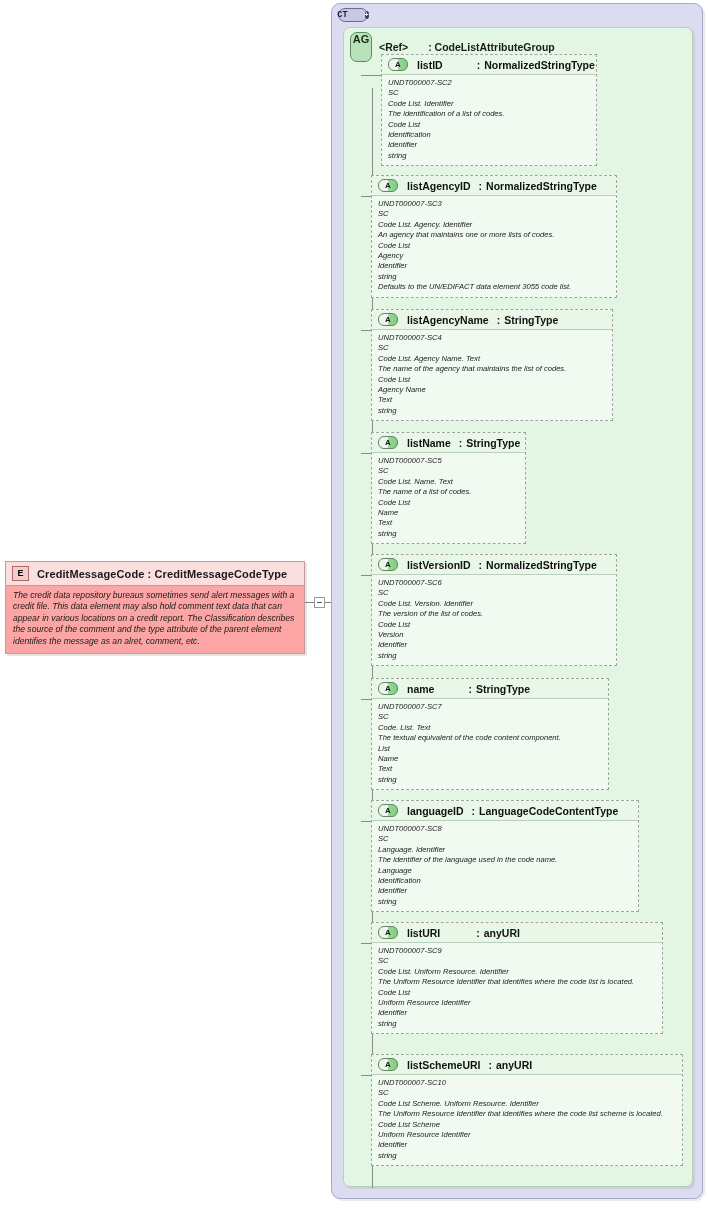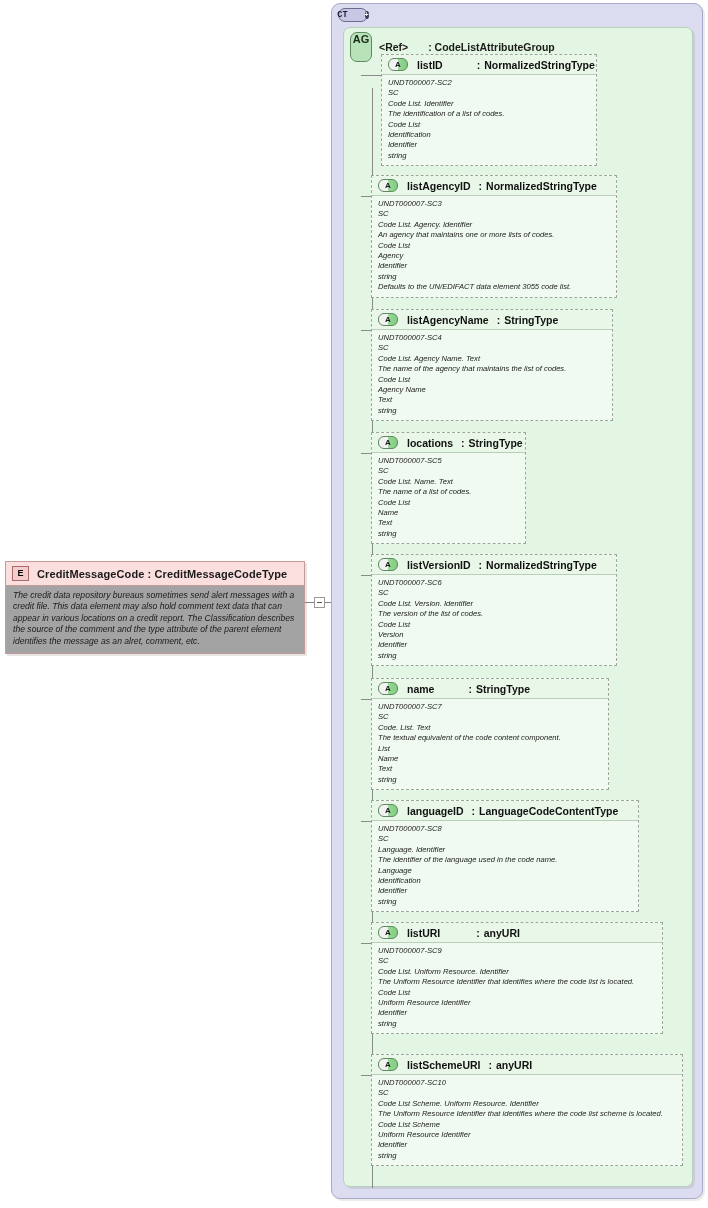--- a/index.html
+++ b/index.html
@@ -50,21 +50,21 @@
   #element-box .ebox-title {
     margin-left: 8px;
     font-size: 11px;
     font-weight: bold;
     color: #1a1a1a;
     letter-spacing: 0.1px;
     white-space: nowrap;
   }
   #element-box .ebox-body {
     padding: 4px 7px 6px 7px;
-    background: #a3a3a3;
+    background: #fca5a5;
     font-size: 8.6px;
     font-style: italic;
     line-height: 1.33;
     color: #1a1a1a;
   }
 
   
   #connector-line-h1 {
     position: absolute;
     left: 305px;
@@ -365,21 +365,21 @@
             <div>Code List</div>
             <div>Agency Name</div>
             <div>Text</div>
             <div>string</div>
           </div>
         </div>
         <div class="stub" style="top: 302px; left: 17px; width: 10px;"></div>
         <div class="attr-block" style="left: 27px; top: 404px; width: 155px;">
           <div class="attr-header">
             <span class="icon-a">A</span>
-            <span class="attr-name">locations</span>
+            <span class="attr-name">listName</span>
             <span class="attr-sep" style="margin: 0px 4px 0px 8px;">:</span>
             <span class="attr-type">StringType</span>
           </div>
           <div class="attr-body">
             <div>UNDT000007-SC5</div>
             <div>SC</div>
             <div>Code List. Name. Text</div>
             <div>The name of a list of codes.</div>
             <div>Code List</div>
             <div>Name</div>

